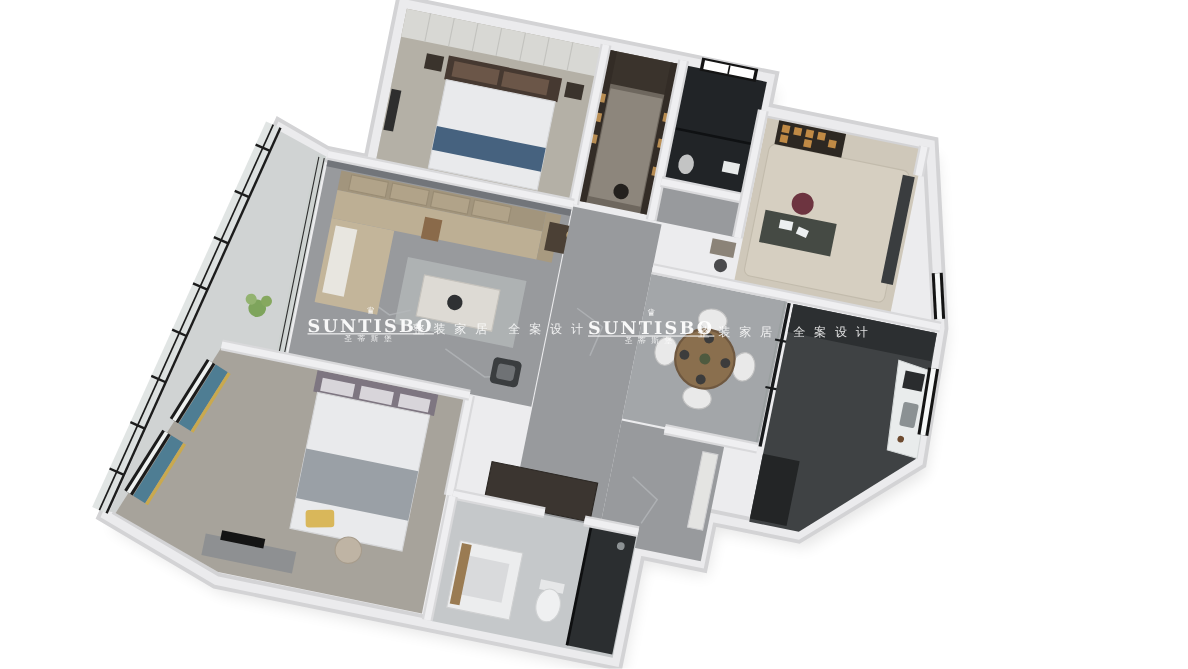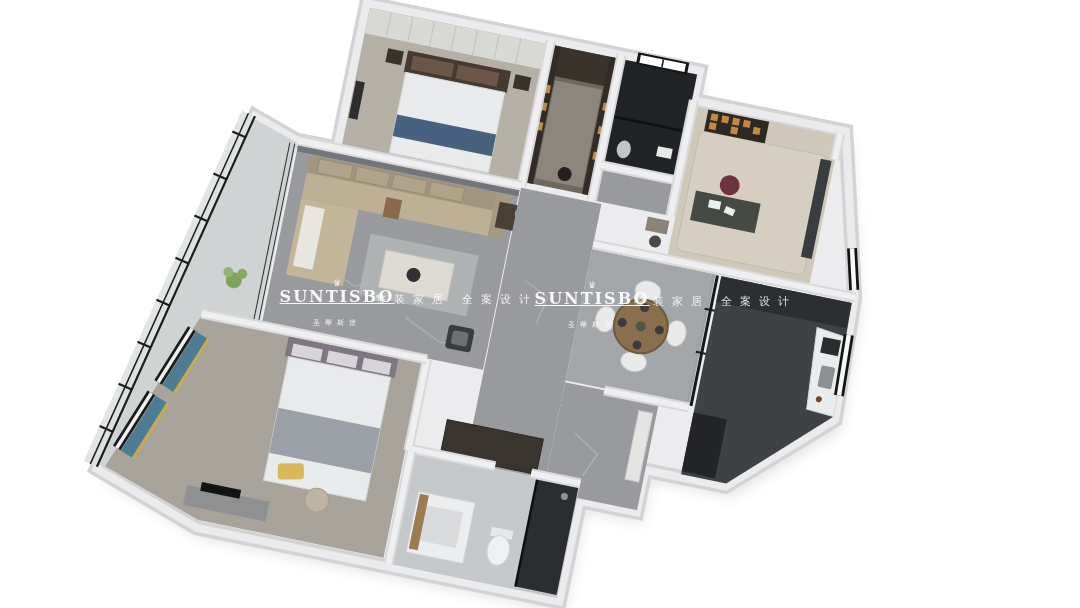--- a/index.html
+++ b/index.html
@@ -13,21 +13,21 @@
   .marble2{fill:#a3a6a9;}
   .woodlight{fill:#b4b0a6;}
   .woodgray{fill:#a7a39b;}
   .darkfloor{fill:#3f4244;}
   .vein{stroke:#b9bbbe;stroke-width:1.4;fill:none;opacity:.65;}
   
   .wm{position:absolute;color:rgba(255,255,255,.93);text-align:center;
       font-family:"DejaVu Serif","Liberation Serif",serif;line-height:1;}
   .wm .crown{font-size:9px;font-family:"DejaVu Sans",sans-serif;opacity:.9;}
   .wm .brand{font-size:16px;letter-spacing:2px;font-weight:bold;margin-top:1px;text-decoration:underline;}
-  .wm .cn{font-size:7px;letter-spacing:5px;margin-top:15px;opacity:.9;}
+  .wm .cn{font-size:7px;letter-spacing:5px;margin-top:0;opacity:.9;}
   .wm-tag{position:absolute;color:rgba(255,255,255,.85);font-size:11px;letter-spacing:8px;
       font-family:Liberation Sans, sans-serif;white-space:nowrap;}
 </style>
 </head>
 <body>
 
 <div id="stage">
 <svg id="plan-svg" width="1080" height="608" viewBox="0 0 1080 608">
   <defs>
     <filter id="soft" x="-20%" y="-20%" width="140%" height="140%">

